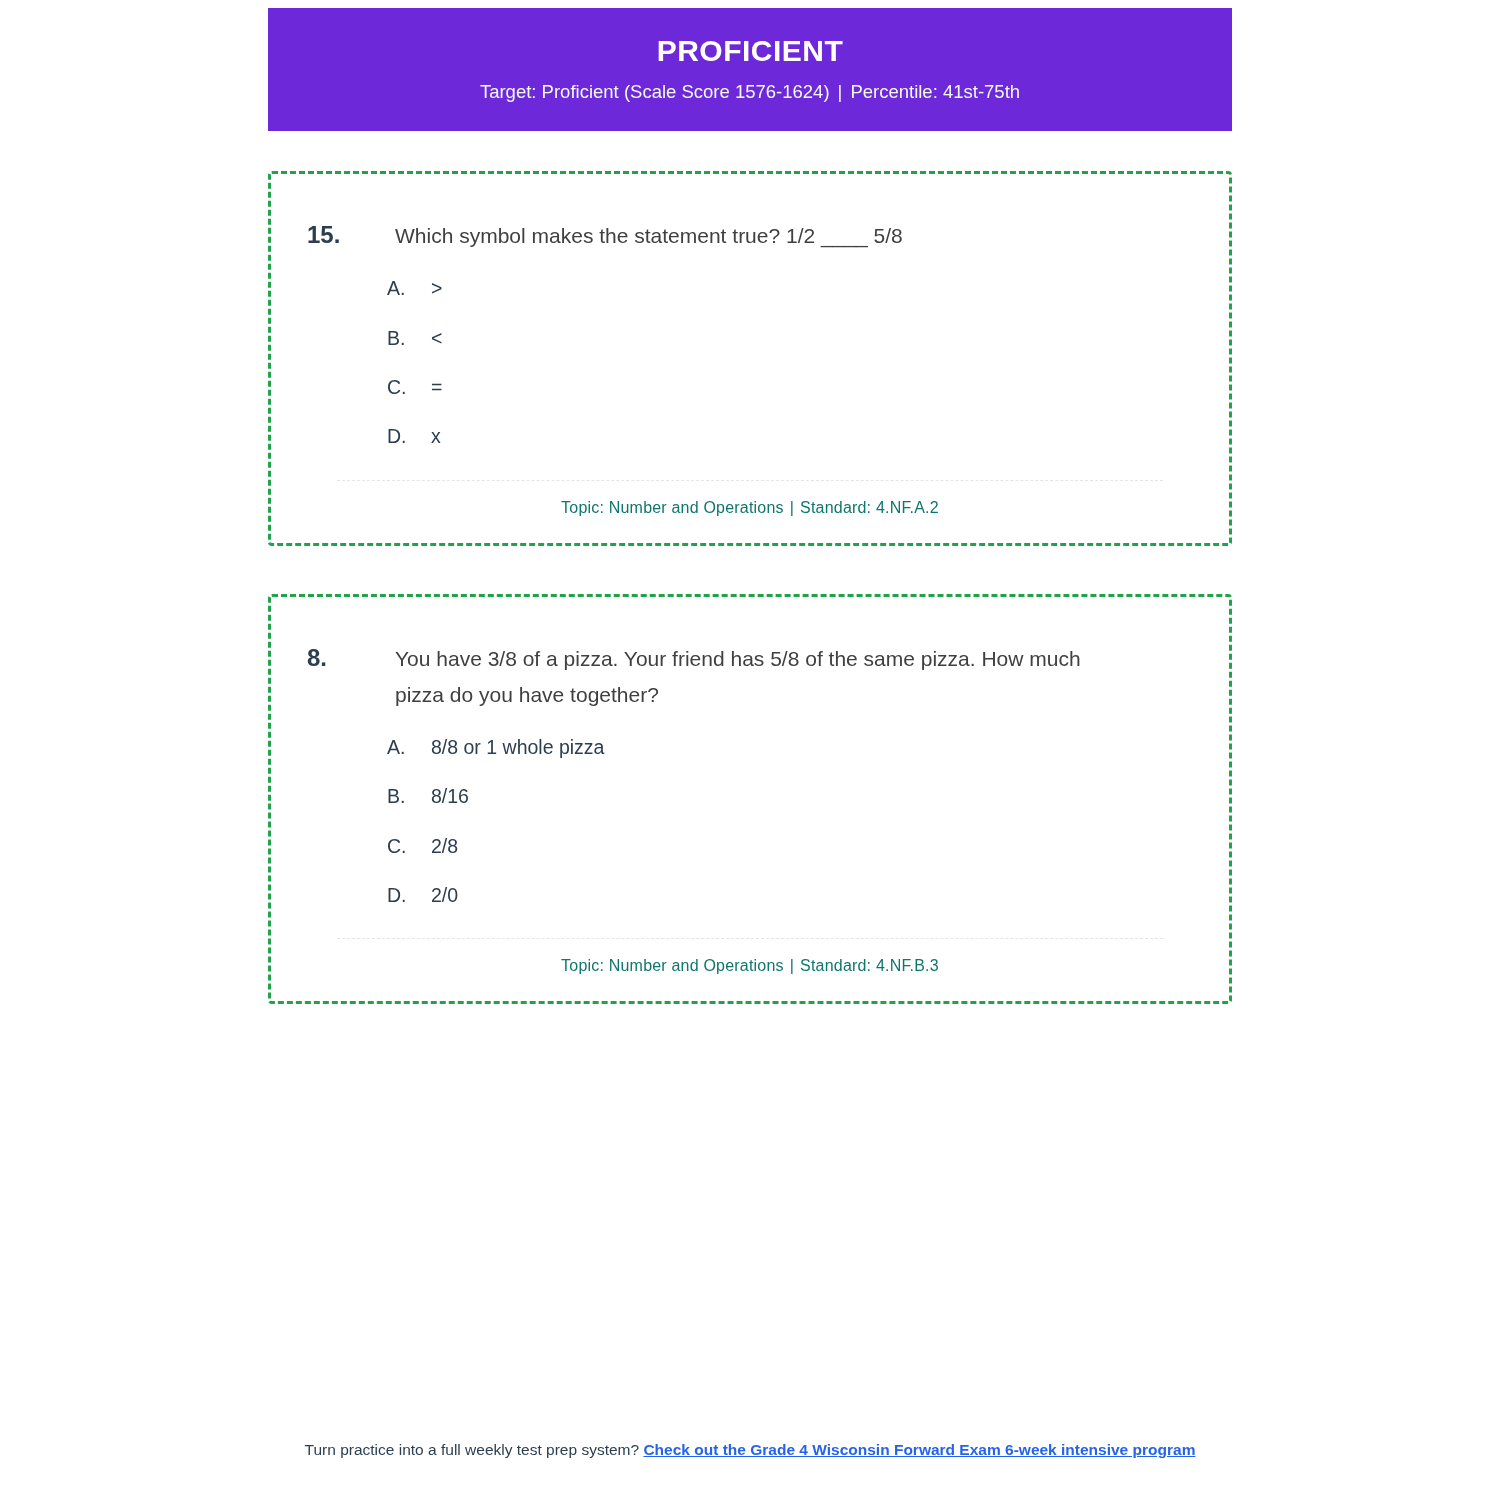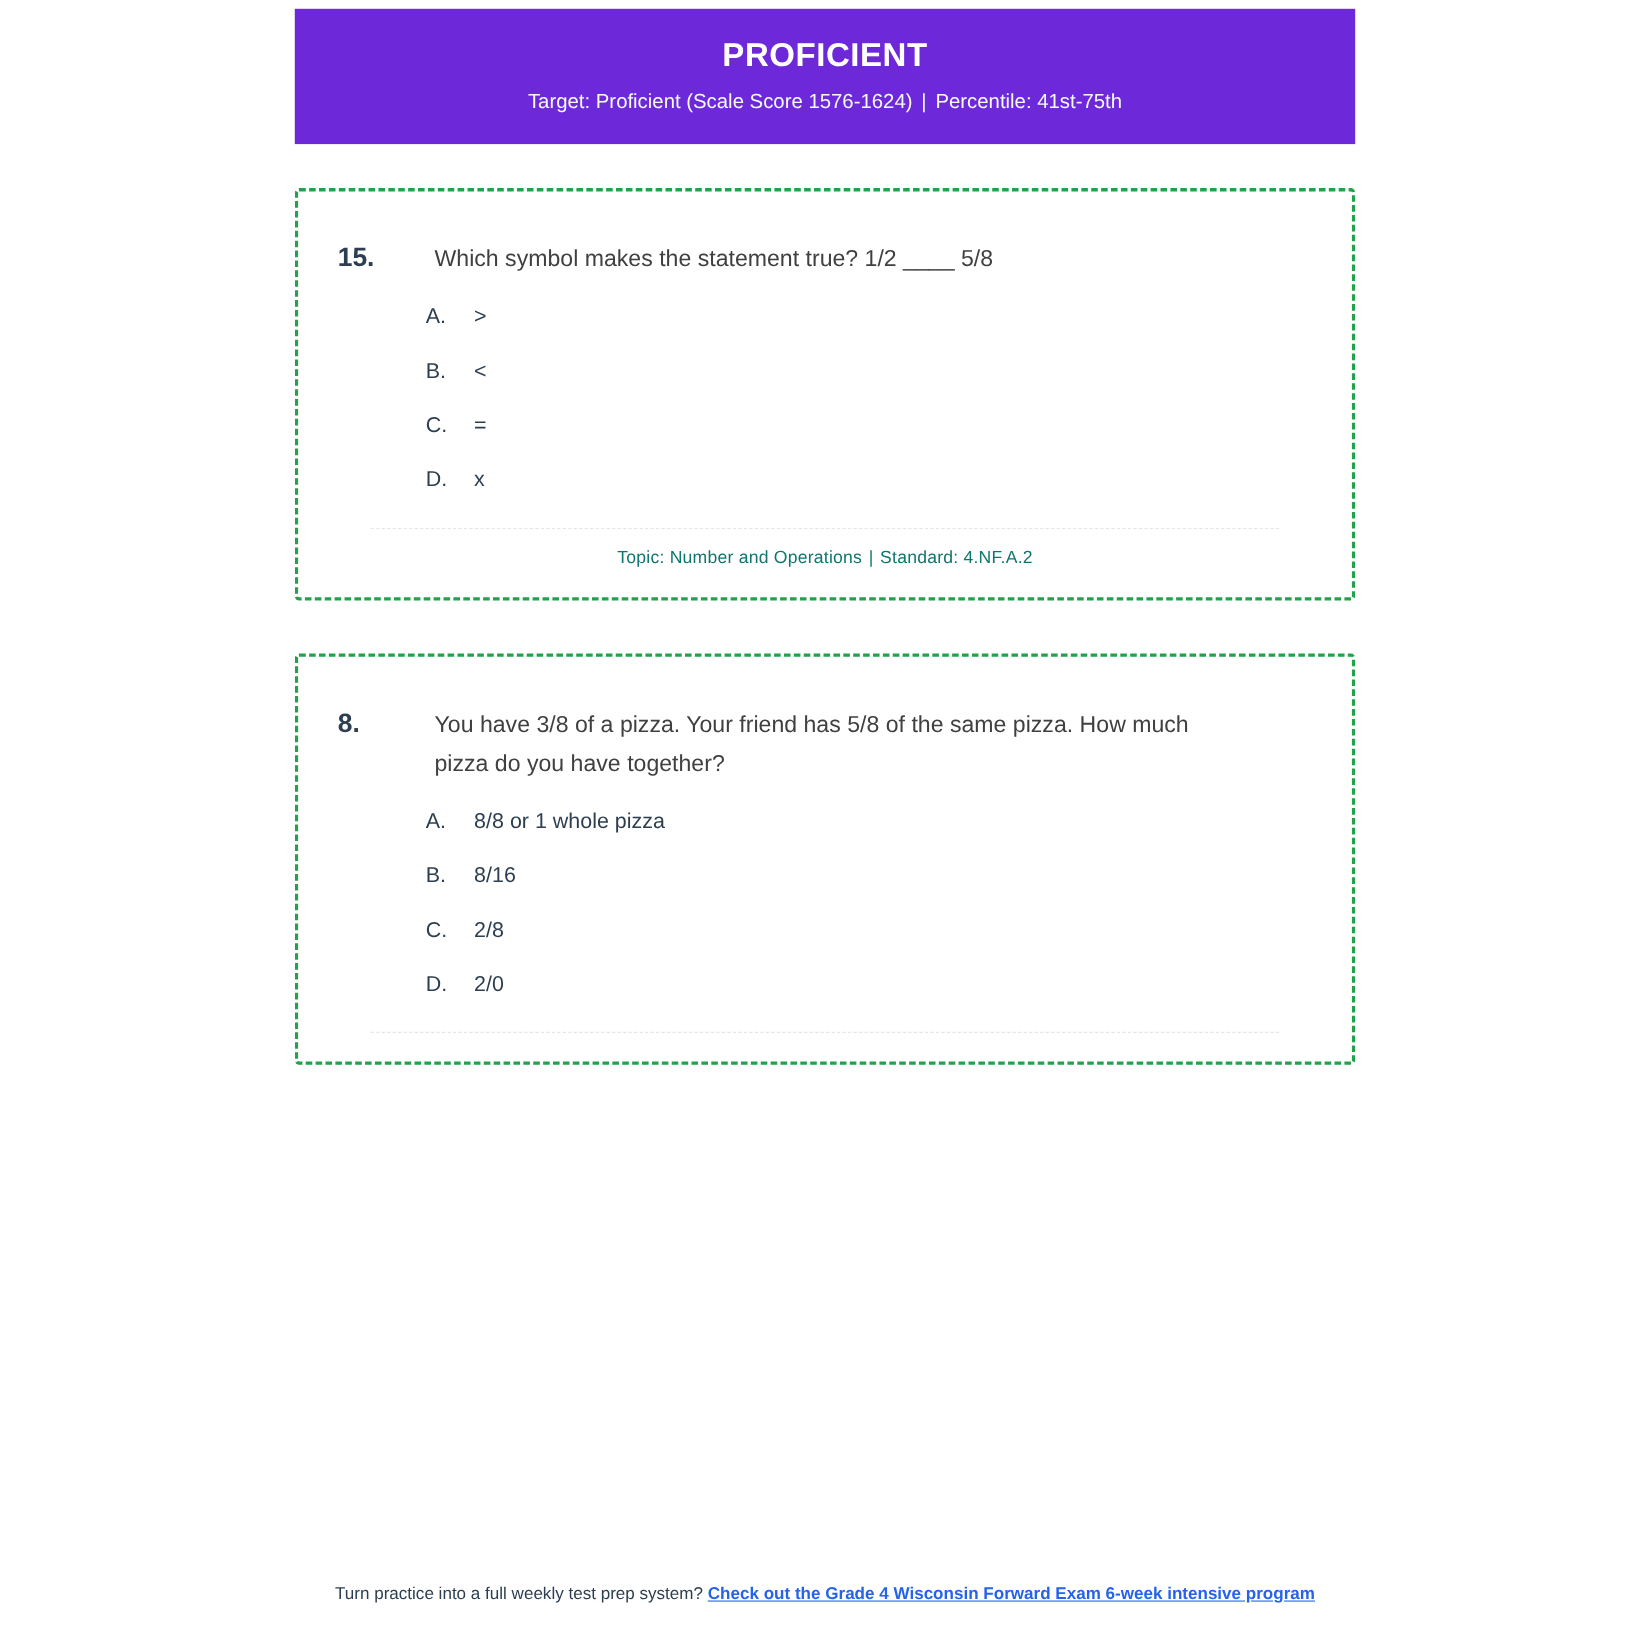--- a/index.html
+++ b/index.html
@@ -206,20 +206,23 @@
           <div class="opt-row">
             <span class="opt-letter">C.</span>
             <span class="opt-text">2/8</span>
           </div>
           <div class="opt-row">
             <span class="opt-letter">D.</span>
             <span class="opt-text">2/0</span>
           </div>
         </div>
         <hr class="q-divider">
+        <div class="q-meta">
+          <span>Topic: Number and Operations</span><span class="sep">|</span><span>Standard: 4.NF.B.3</span>
+        </div>
       </div>
 
     </div>
   </div>
 
   <div class="page-footer">
     <span>Turn practice into a full weekly test prep system?</span>
     <span class="footer-link">Check out the Grade 4 Wisconsin Forward Exam 6-week intensive program</span>
   </div>
 </div>

